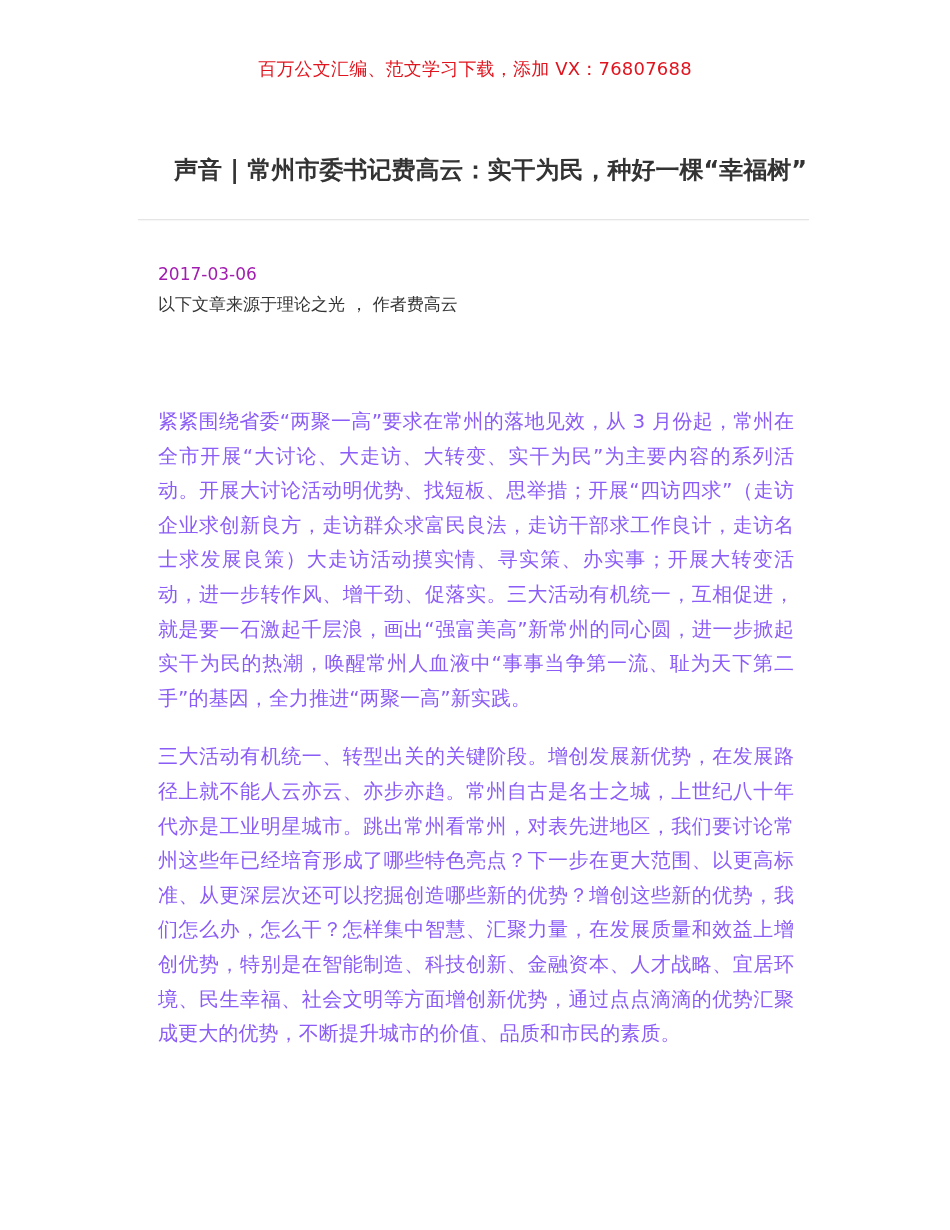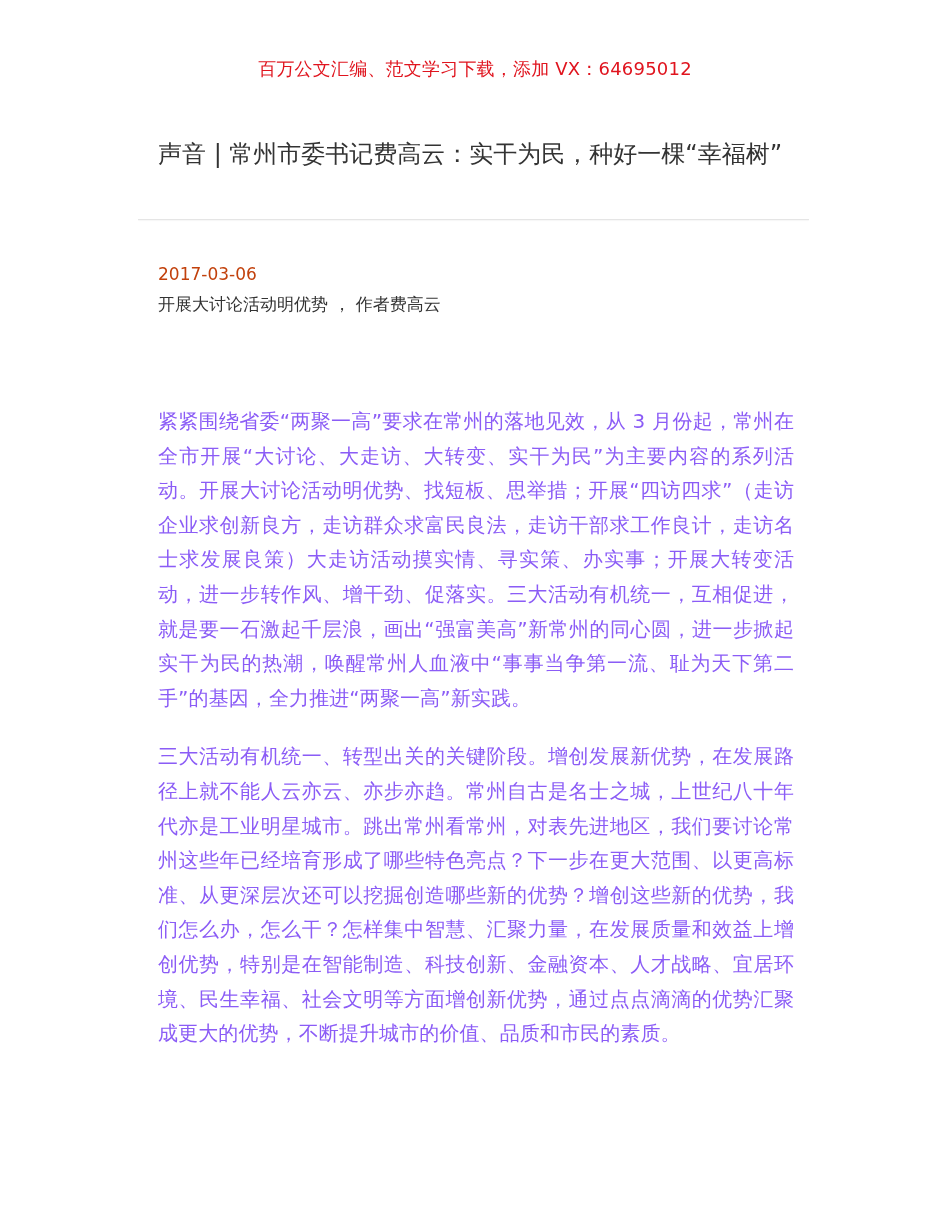--- a/index.html
+++ b/index.html
@@ -24,42 +24,42 @@
       color: #e0141e;
       font-size: 18px;
       line-height: 26px;
       letter-spacing: 0.2px;
     }
     .title {
       position: absolute;
       top: 136px;
       left: 158px;
       width: 640px;
-      margin: 0;
+      margin: 16px;
       font-size: 24px;
       line-height: 36px;
-      font-weight: normal;
+      font-weight: bold;
       color: #333333;
     }
     .divider {
       position: absolute;
       top: 219px;
       left: 138px;
       width: 671px;
       height: 1px;
       background: #e5e5e5;
       box-shadow: 0 1px 1px rgba(0,0,0,0.04);
     }
     .date {
       position: absolute;
       top: 262px;
       left: 158px;
       font-size: 17px;
       line-height: 24px;
-      color: #c2410c;
+      color: #a21caf;
     }
     .source {
       position: absolute;
       top: 292px;
       left: 158px;
       font-size: 17px;
       line-height: 24px;
       color: #333333;
     }
     .content {
@@ -74,26 +74,26 @@
       line-height: 34.6px;
       color: #8b5cf6;
       text-align: justify;
       text-justify: inter-character;
       letter-spacing: 0.1px;
     }
   </style>
 </head>
 <body>
 
-<div class="banner">百万公文汇编、范文学习下载，添加 VX：64695012</div>
+<div class="banner">百万公文汇编、范文学习下载，添加 VX：76807688</div>
 
 <h1 class="title">声音 | 常州市委书记费高云：实干为民，种好一棵“幸福树”</h1>
 
 <div class="divider"></div>
 
 <div class="date">2017-03-06</div>
 
-<div class="source">开展大讨论活动明优势 ， 作者费高云</div>
+<div class="source">以下文章来源于理论之光 ， 作者费高云</div>
 
 <div class="content">
   <p>紧紧围绕省委“两聚一高”要求在常州的落地见效，从 3 月份起，常州在全市开展“大讨论、大走访、大转变、实干为民”为主要内容的系列活动。开展大讨论活动明优势、找短板、思举措；开展“四访四求”（走访企业求创新良方，走访群众求富民良法，走访干部求工作良计，走访名士求发展良策）大走访活动摸实情、寻实策、办实事；开展大转变活动，进一步转作风、增干劲、促落实。三大活动有机统一，互相促进，就是要一石激起千层浪，画出“强富美高”新常州的同心圆，进一步掀起实干为民的热潮，唤醒常州人血液中“事事当争第一流、耻为天下第二手”的基因，全力推进“两聚一高”新实践。</p>
   <p>三大活动有机统一、转型出关的关键阶段。增创发展新优势，在发展路径上就不能人云亦云、亦步亦趋。常州自古是名士之城，上世纪八十年代亦是工业明星城市。跳出常州看常州，对表先进地区，我们要讨论常州这些年已经培育形成了哪些特色亮点？下一步在更大范围、以更高标准、从更深层次还可以挖掘创造哪些新的优势？增创这些新的优势，我们怎么办，怎么干？怎样集中智慧、汇聚力量，在发展质量和效益上增创优势，特别是在智能制造、科技创新、金融资本、人才战略、宜居环境、民生幸福、社会文明等方面增创新优势，通过点点滴滴的优势汇聚成更大的优势，不断提升城市的价值、品质和市民的素质。</p>
 </div>
 
 </body></html>

